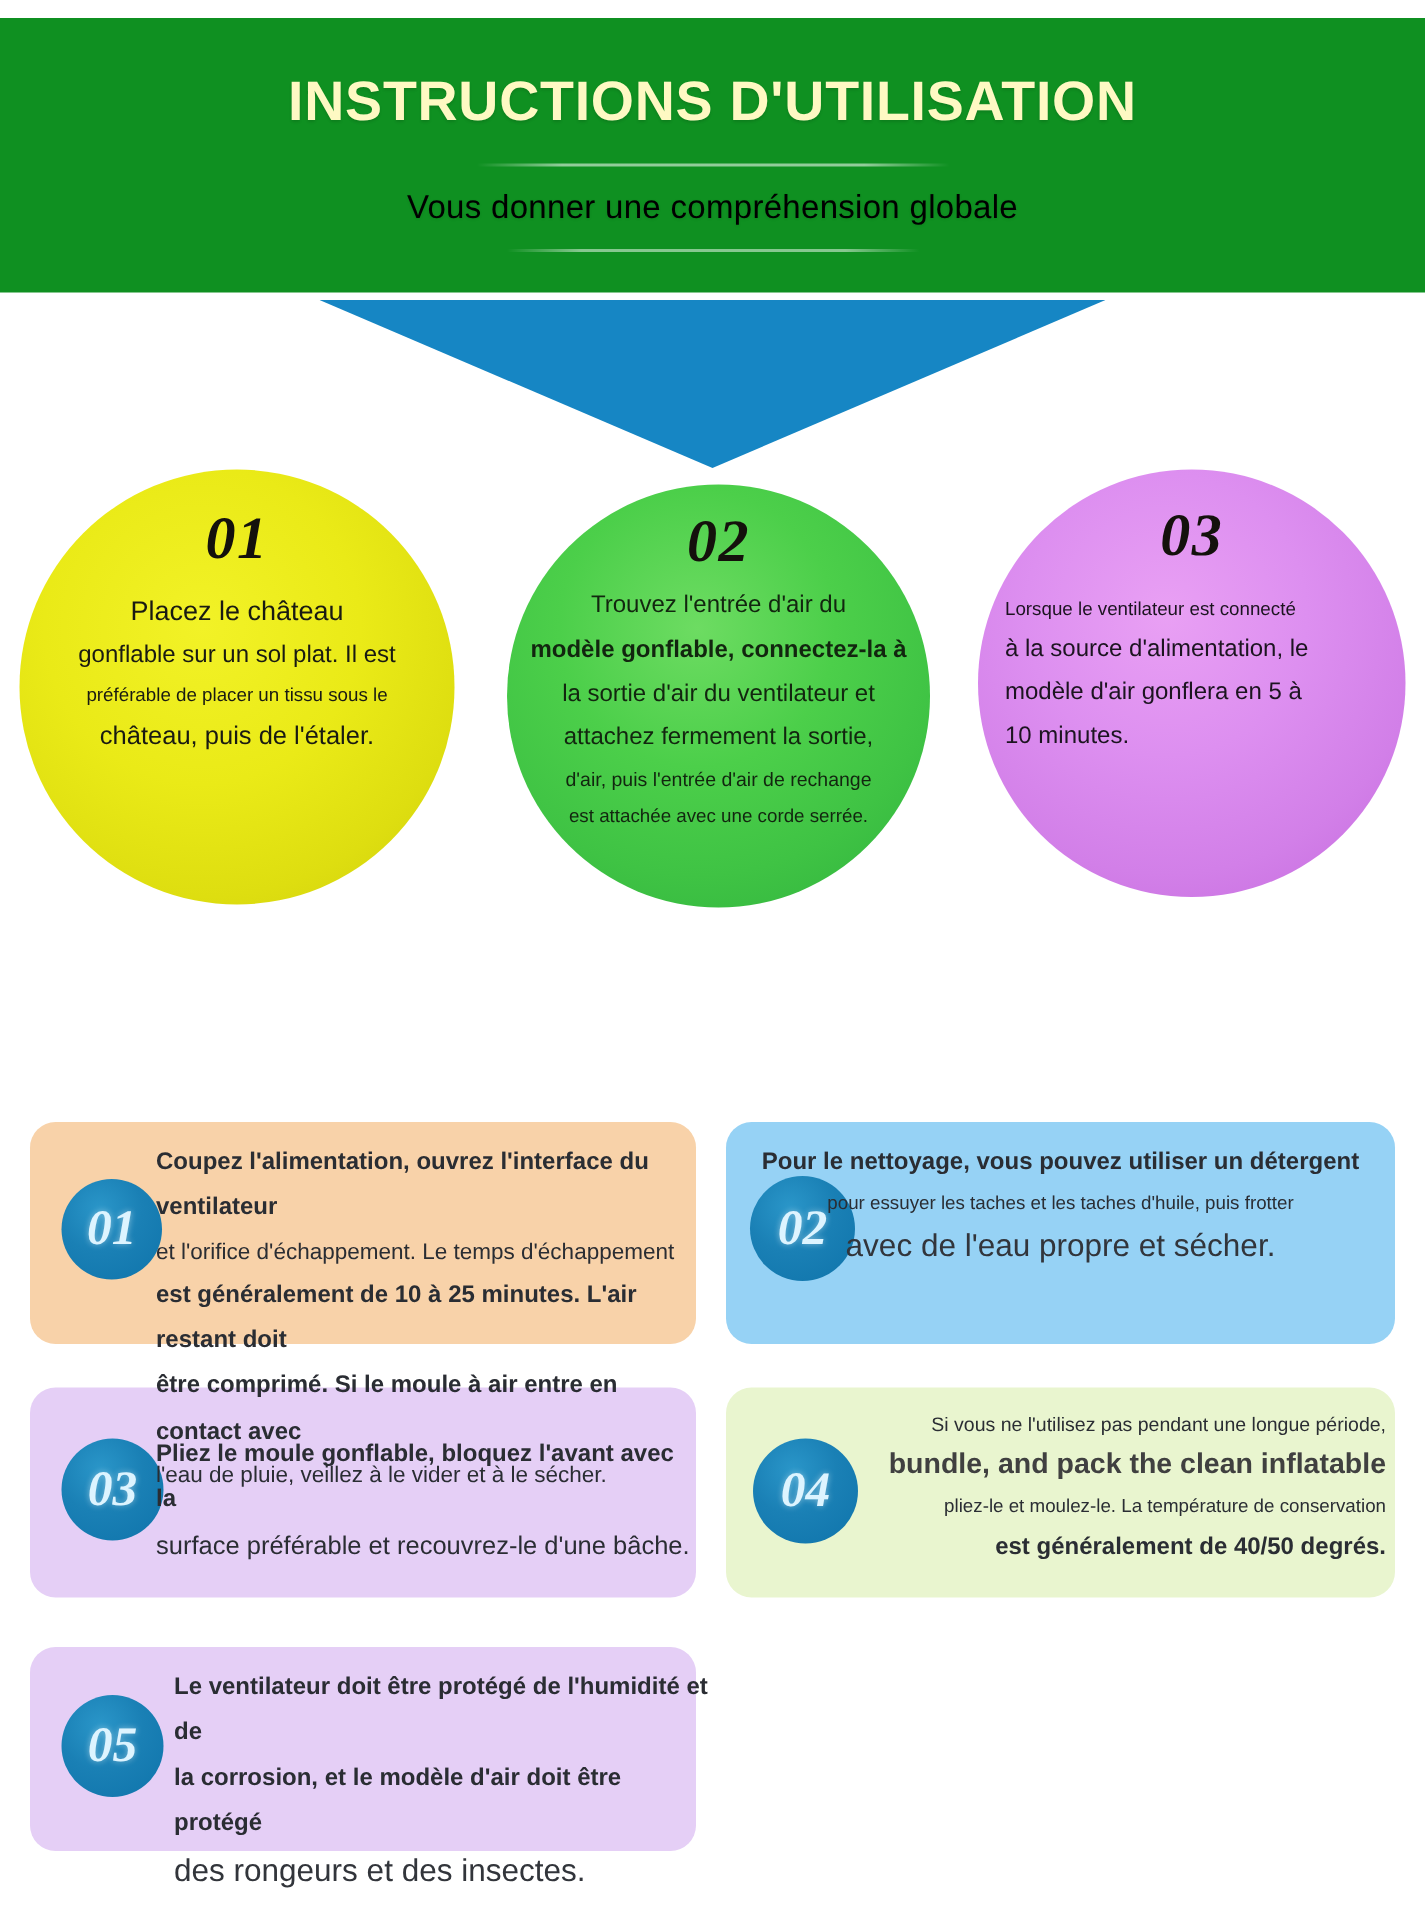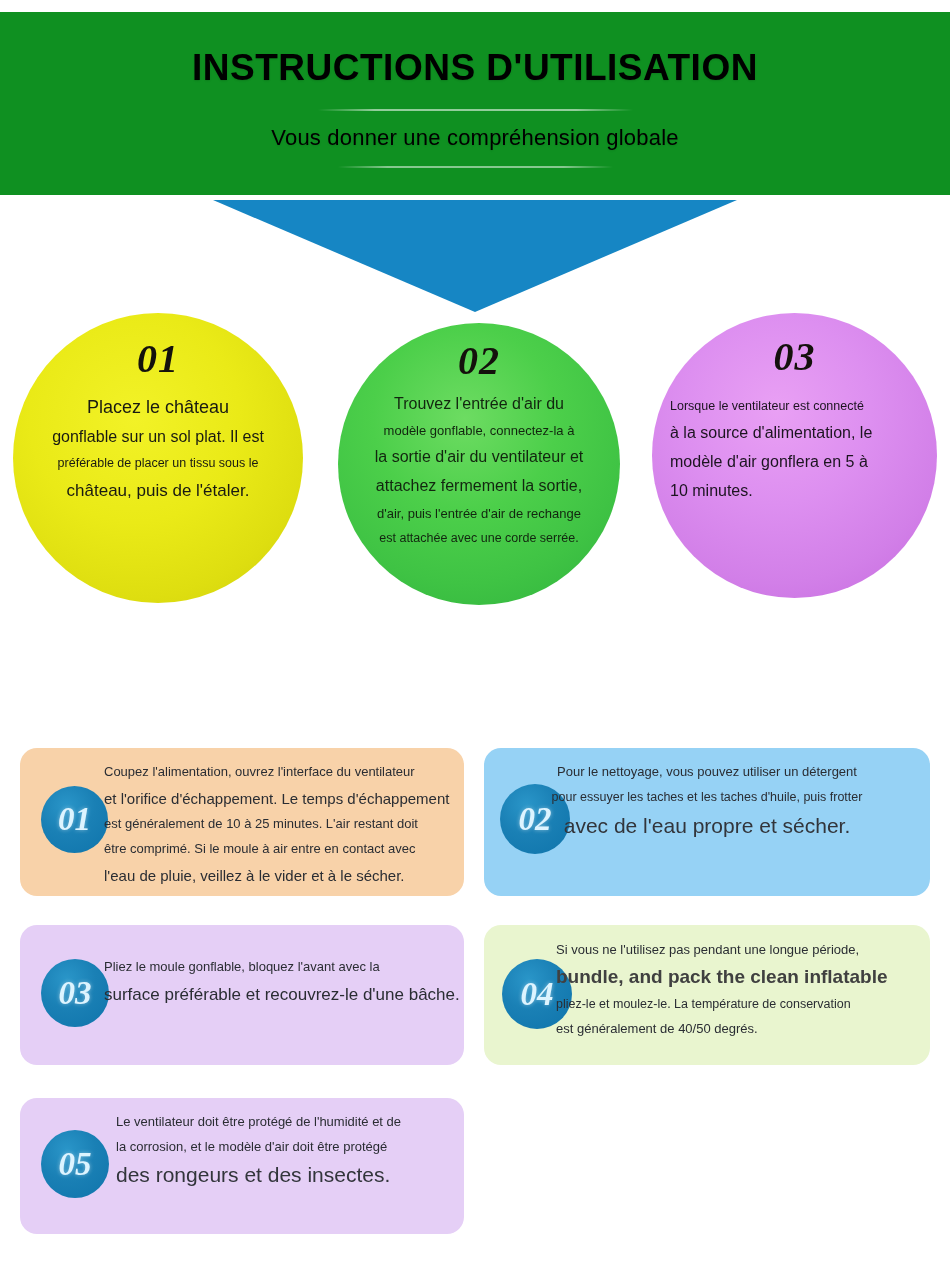--- a/index.html
+++ b/index.html
@@ -13,21 +13,21 @@
 
   
   .header-band {
     position: absolute; left: 0; top: 12px; width: 950px; height: 183px;
     background: #0f9021;
     display: flex; flex-direction: column;
     align-items: center; justify-content: flex-start;
     padding-top: 36px;
   }
   .header-title {
-    color: #000000; font-size: 37px; font-weight: bold;
+    color: #fef9c3; font-size: 37px; font-weight: bold;
     letter-spacing: 0.5px; line-height: 1.1;
     text-shadow: 0 1px 2px rgba(0,0,0,0.12);
   }
   .header-rule-top {
     width: 315px; height: 2px; margin-top: 20px;
     background: linear-gradient(to right, rgba(255,255,255,0) 0%, rgba(255,255,255,0.55) 18%, rgba(255,255,255,0.55) 82%, rgba(255,255,255,0) 100%);
   }
   .header-sub {
     color: #000000; font-size: 22px; font-weight: normal;
     margin-top: 14px; letter-spacing: 0.2px;
@@ -104,21 +104,21 @@
 
   #circle-03 {
     left: 652px; top: 313px; width: 285px; height: 285px;
     background: radial-gradient(circle at 44% 34%, #e9a0f4 0%, #dd8ff0 38%, #d27fe8 70%, #c469dd 100%);
     padding-top: 20px;
   }
   #circle-03 .circle-num { font-size: 40px; margin-bottom: 14px; }
   #circle-03 .circle-body { text-align: left; color: #1c1420; padding: 0 18px; }
 
   .s13 { font-size: 13px; line-height: 1.95; }
-  .s14 { font-size: 13px; line-height: 1.9; }
+  .s14 { font-size: 16px; line-height: 1.9; font-weight: bold; }
   .s15 { font-size: 15px; line-height: 1.85; }
   .s16 { font-size: 16px; line-height: 1.8; }
   .s17 { font-size: 17px; line-height: 1.75; }
   .s18 { font-size: 18px; line-height: 1.7; }
   .s12 { font-size: 12.5px; line-height: 2.0; }
 
   
   .card {
     position: absolute; border-radius: 17px;
     overflow: visible;
@@ -144,21 +144,21 @@
   #card-02 { left: 484px; top: 748px; width: 446px; height: 148px; background: #96d2f5; }
   #card-02 .card-badge { left: 16px; top: 36px; width: 70px; height: 70px; font-size: 33px; }
   #card-02 .card-text { left: 8px; top: 12px; width: 430px; text-align: center; }
 
   #card-03 { left: 20px; top: 925px; width: 444px; height: 140px; background: #e5cff6; }
   #card-03 .card-badge { left: 21px; top: 34px; width: 68px; height: 68px; font-size: 33px; }
   #card-03 .card-text { left: 84px; top: 30px; width: 358px; text-align: left; }
 
   #card-04 { left: 484px; top: 925px; width: 446px; height: 140px; background: #e9f5cf; }
   #card-04 .card-badge { left: 18px; top: 34px; width: 70px; height: 70px; font-size: 33px; }
-  #card-04 .card-text { left: 72px; top: 12px; width: 368px; text-align: left; }
+  #card-04 .card-text { left: 72px; top: 12px; width: 368px; text-align: right; }
 
   #card-05 { left: 20px; top: 1098px; width: 444px; height: 136px; background: #e5cff6; }
   #card-05 .card-badge { left: 21px; top: 32px; width: 68px; height: 68px; font-size: 33px; }
   #card-05 .card-text { left: 96px; top: 12px; width: 358px; text-align: left; }
 
   .big { font-size: 21px; font-weight: normal; line-height: 1.55; color: #32353b; }
   .bold-en { font-size: 19px; font-weight: bold; line-height: 1.55; color: #404040; }
 </style>
 </head>
 <body>

